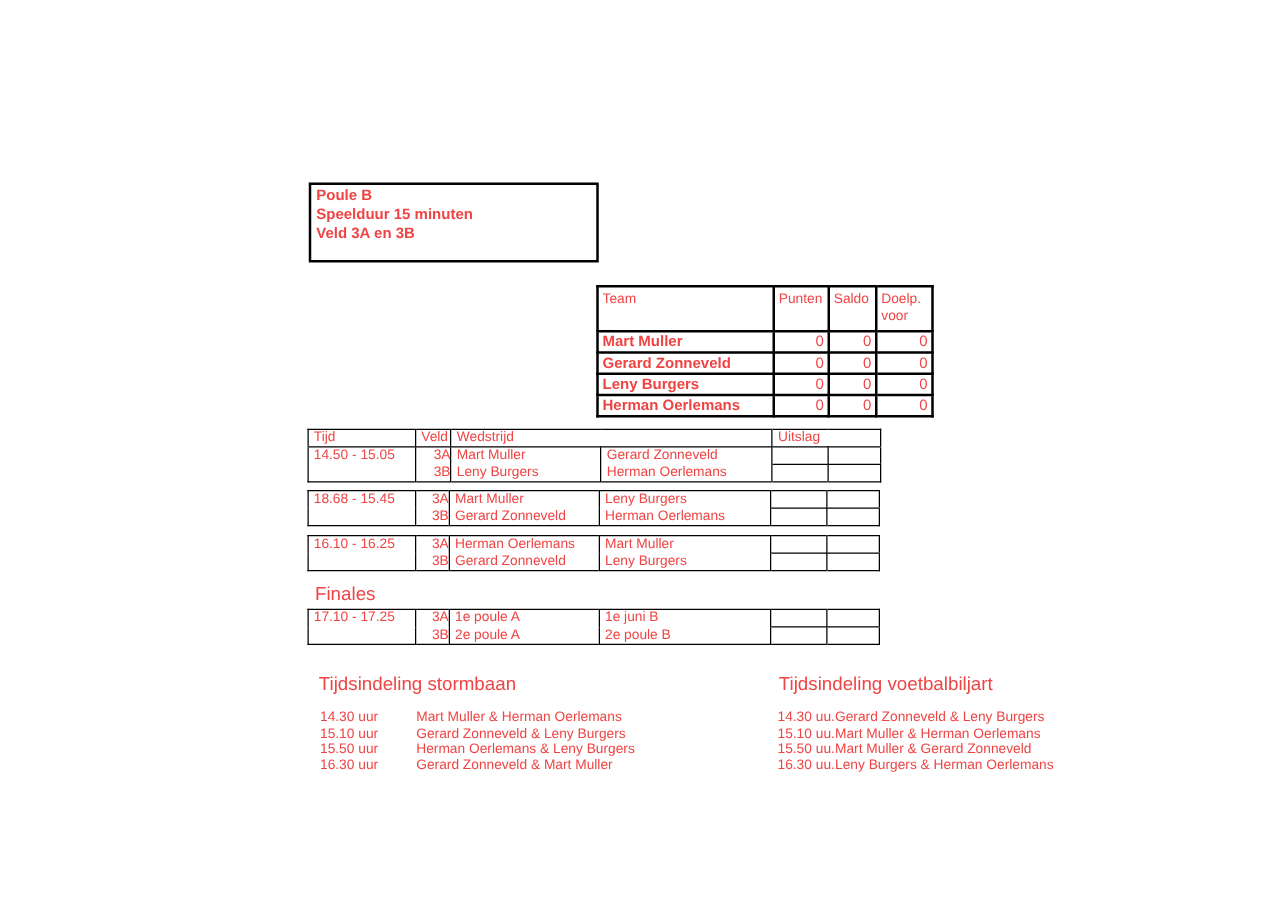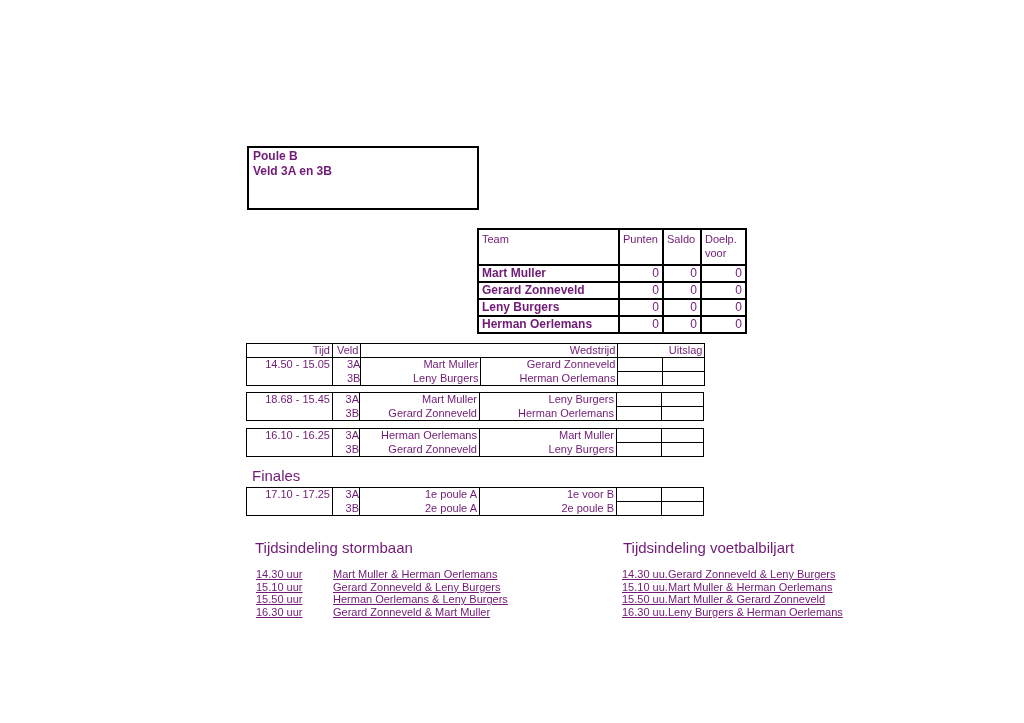--- a/index.html
+++ b/index.html
@@ -1,62 +1,63 @@
 <!DOCTYPE html>
 <html><head>
 <meta charset="utf-8">
 <style>
   html,body{margin:0;padding:0;background:#ffffff;}
   .page{position:relative;width:1024px;height:723px;background:#ffffff;overflow:hidden;
-        font-family:"Liberation Sans",sans-serif;color:#701a75;}
+        font-family:"Liberation Sans",sans-serif;color:#ef4444;}
 
   
   .info-box{position:absolute;left:247px;top:146px;width:232px;height:64px;
             border:2px solid #000;box-sizing:border-box;padding:1px 0 0 4px;
             font-weight:bold;font-size:12px;line-height:15px;}
 
   
   table{border-spacing:0;border-radius:32px;}
   .standings{position:absolute;left:477px;top:228px;border-collapse:collapse;table-layout:fixed;}
   .standings td{border:2px solid #000;padding:0 3px;vertical-align:top;overflow:hidden;white-space:nowrap;}
   .standings tr.hdr{height:36px;}
   .standings tr.hdr td{font-size:11px;line-height:14px;padding-top:2px;}
   .standings tr.data{height:16px;}
   .standings td.team{font-weight:bold;font-size:12px;line-height:15px;}
   .standings td.num{text-align:right;font-size:12px;line-height:15px;}
 
   
   .match{position:absolute;left:246px;border-collapse:collapse;table-layout:fixed;
          border:1px solid #000;font-size:11px;}
-  .match td,.match th{padding:0 2px 0 4px;font-weight:normal;text-align:right;
+  .match td,.match th{padding:0 2px 0 4px;font-weight:normal;text-align:left;
                       vertical-align:top;line-height:13px;height:13px;overflow:hidden;white-space:nowrap;}
   .match .c{text-align:right;padding:0;}
   .match .br{border-right:1px solid #000;}
   .match .bb{border-bottom:1px solid #000;}
   .t1{top:343px;} .t2{top:392px;} .t3{top:428px;padding-left:18px;} .t4{top:487px;}
 
   .finales-title{position:absolute;left:252px;top:468px;font-size:15px;line-height:16px;}
 
   
   .section-title{position:absolute;top:539px;font-size:15px;line-height:17px;}
   .st-left{left:255px;} .st-right{left:623px;}
   .tlist{position:absolute;top:568px;font-size:11px;line-height:12.6px;}
   .tl-left{left:256px;} .tl-right{left:622px;}
-  .tlist .row{display:flex;text-decoration:underline;}
+  .tlist .row{display:flex;}
   .tl-left .time{width:77px;flex-shrink:0;}
   .tl-right .time{width:46px;flex-shrink:0;}
   .pair{white-space:nowrap;}
 </style>
 </head>
 <body>
 
 <div class="page">
 
   <div class="info-box">
     <div>Poule B</div>
+    <div>Speelduur 15 minuten</div>
     <div>Veld 3A en 3B</div>
   </div>
 
   <table class="standings">
     <colgroup>
         <col style="width:141px">
         <col style="width:44px">
         <col style="width:38px">
         <col style="width:45px">
       </colgroup>
@@ -195,21 +196,21 @@
         <col style="width:120px">
         <col style="width:137px">
         <col style="width:45px">
         <col style="width:42px">
       </colgroup>
     <tbody>
         <tr>
       <td class="br" rowspan="2">17.10 - 17.25</td>
       <td class="br c">3A</td>
       <td class="br">1e poule A</td>
-      <td class="br">1e voor B</td>
+      <td class="br">1e juni B</td>
       <td class="br bb"></td>
       <td class="bb"></td>
     </tr>
     <tr>
       <td class="br c">3B</td>
       <td class="br">2e poule A</td>
       <td class="br">2e poule B</td>
       <td class="br"></td>
       <td></td>
     </tr>

